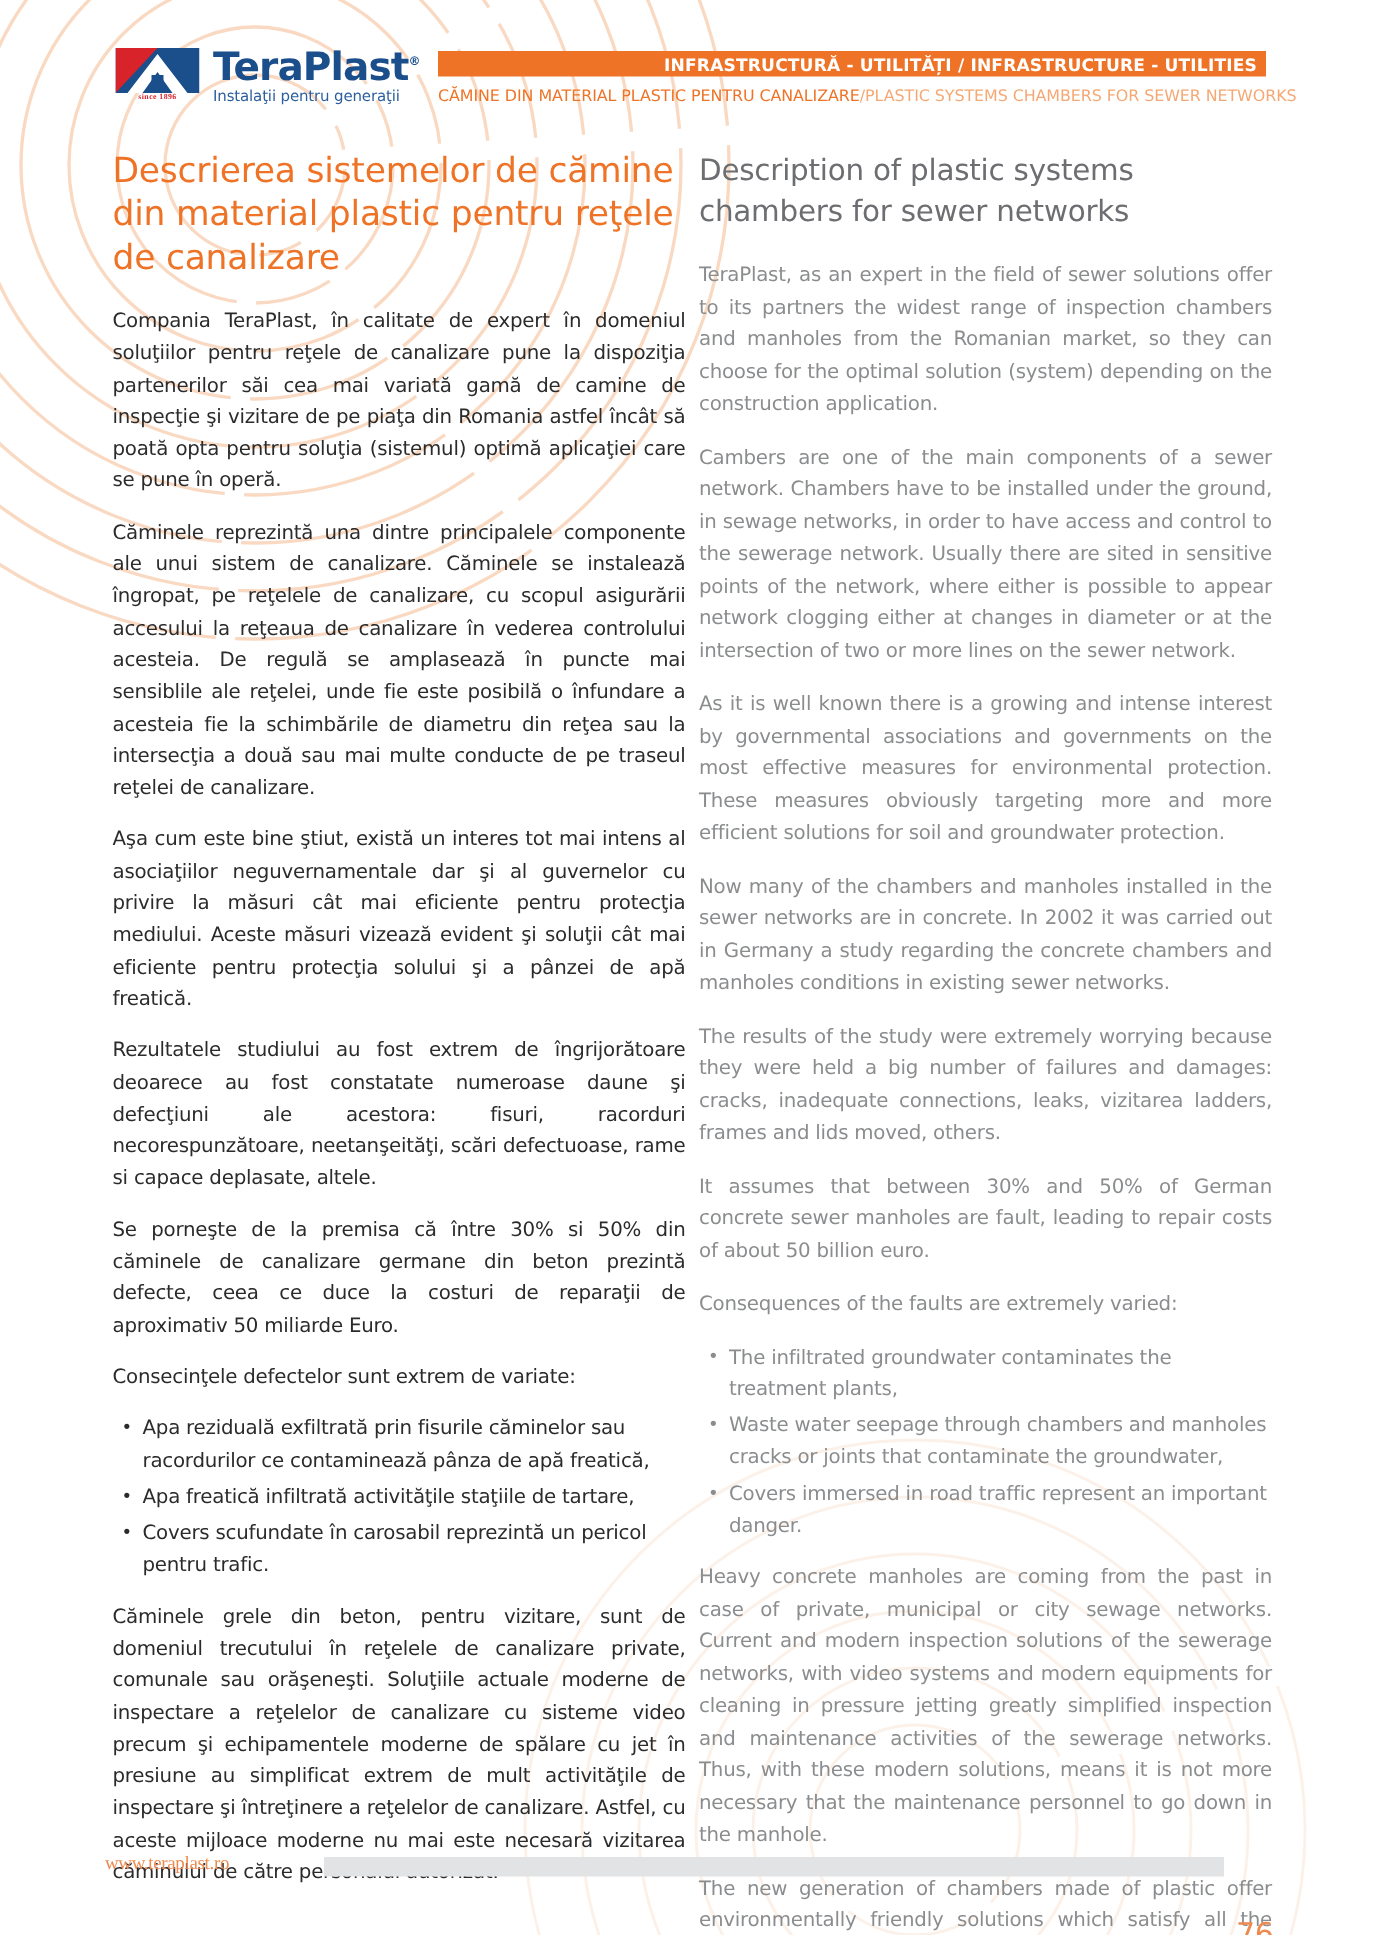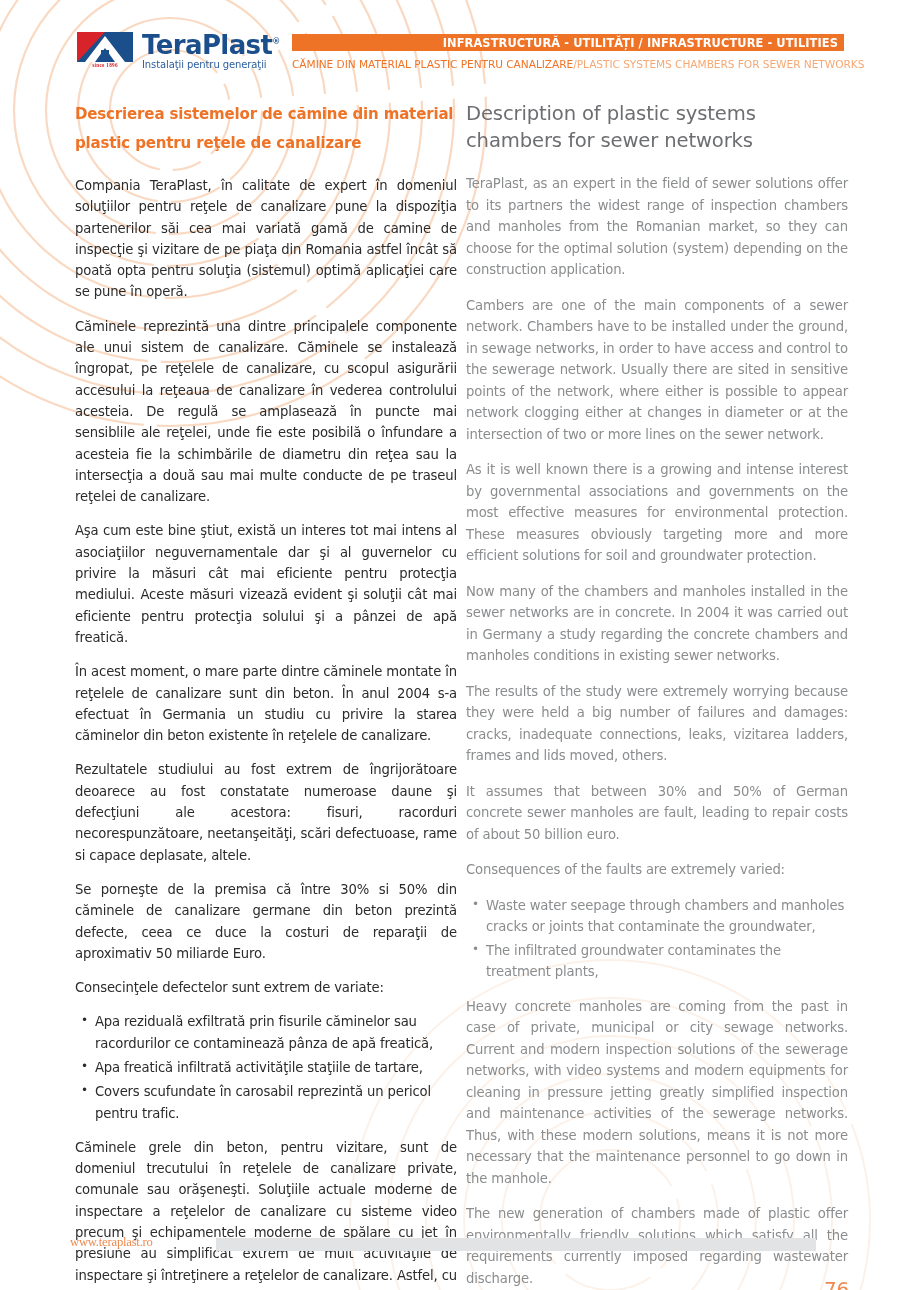--- a/index.html
+++ b/index.html
@@ -144,23 +144,23 @@
   .col {
     position: absolute;
     top: 0;
     width: 382px;
   }
   .col-left  { left: 75px; }
   .col-right { left: 466px; }
 
   h1.title-ro {
     margin: 0 0 17px 0;
-    font-size: 15px;
+    font-size: 23px;
     line-height: 29px;
-    font-weight: bold;
+    font-weight: normal;
     color: #ee7326;
     letter-spacing: -.15px;
     font-family: "DejaVu Sans", sans-serif;
   }
   h1.title-en {
     margin: 0 0 19px 0;
     font-size: 19.6px;
     line-height: 27px;
     font-weight: normal;
     color: #6d6e71;
@@ -319,49 +319,49 @@
   </div>
 
   <div class="columns">
 
     <div class="col col-left">
       <h1 class="title-ro">Descrierea sistemelor de cămine din material plastic pentru reţele de canalizare</h1>
 
       <p>Compania TeraPlast, în calitate de expert în domeniul soluţiilor pentru reţele de canalizare pune la dispoziţia partenerilor săi cea mai variată gamă de camine de inspecţie şi vizitare de pe piaţa din Romania astfel încât să poată opta pentru soluţia (sistemul) optimă aplicaţiei care se pune în operă.</p>
       <p>Căminele reprezintă una dintre principalele  componente ale unui sistem de canalizare. Căminele se instalează îngropat,  pe reţelele de canalizare, cu scopul asigurării accesului la reţeaua de canalizare în vederea controlului acesteia. De regulă se amplasează în puncte mai sensiblile ale reţelei, unde fie este posibilă o înfundare a acesteia fie la schimbările de diametru din reţea sau la intersecţia a două sau mai multe conducte de pe traseul reţelei de canalizare.</p>
       <p>Aşa cum este bine ştiut, există un interes tot mai intens al asociaţiilor neguvernamentale dar şi al guvernelor cu privire la măsuri cât mai eficiente pentru protecţia mediului. Aceste măsuri vizează evident şi soluţii cât mai eficiente pentru protecţia solului şi a pânzei de apă freatică.</p>
-      <p>În acest moment, o mare parte dintre căminele montate în reţelele de canalizare sunt din beton. În anul 2004 s-a efectuat în Germania un studiu cu privire la starea căminelor din beton existente în reţelele de canalizare.</p>
       <p>Rezultatele studiului au fost extrem de îngrijorătoare deoarece au fost constatate numeroase daune şi defecţiuni ale acestora: fisuri, racorduri necorespunzătoare, neetanşeităţi, scări defectuoase, rame si capace deplasate, altele.</p>
       <p>Se porneşte de la premisa că între 30% si 50% din căminele de canalizare germane din beton prezintă defecte, ceea ce duce la costuri de reparaţii de aproximativ 50 miliarde Euro.</p>
       <p>Consecinţele defectelor sunt extrem de variate:</p>
 
       <ul class="bullets">
         <li>Apa reziduală exfiltrată prin fisurile căminelor sau racordurilor ce contaminează pânza de apă freatică,</li>
         <li>Apa freatică infiltrată activităţile staţiile de tartare,</li>
         <li>Covers scufundate în carosabil reprezintă un pericol pentru trafic.</li>
       </ul>
 
       <p>Căminele grele din beton, pentru vizitare, sunt de domeniul trecutului în reţelele de canalizare private, comunale sau orăşeneşti. Soluţiile actuale moderne de inspectare a reţelelor de canalizare cu sisteme video precum şi echipamentele moderne de spălare cu jet în presiune au simplificat extrem de mult activităţile de inspectare şi întreţinere a reţelelor de canalizare. Astfel, cu aceste mijloace moderne nu mai este necesară vizitarea căminului de către personalul autorizat.</p>
 
     </div>
 
     <div class="col col-right">
       <h1 class="title-en">Description of plastic systems chambers for sewer networks</h1>
 
       <p>TeraPlast, as an expert in the field of sewer solutions offer to its partners the widest range of inspection chambers and manholes from the Romanian market, so they can choose for the optimal solution (system)  depending on the construction application.</p>
       <p>Cambers are one of the main components of a sewer network. Chambers have to be installed under the ground, in sewage networks, in order to have access and control to the sewerage network. Usually there are sited in sensitive points of the network, where either is possible to appear network clogging either at changes in diameter or at the intersection of two or more lines on the sewer network.</p>
       <p>As it is well known there is a growing and intense interest by governmental associations and governments on the most effective measures for environmental protection. These measures obviously targeting more and more efficient solutions for soil and groundwater protection.</p>
-      <p>Now many of the chambers and manholes installed in the sewer networks are in concrete. In 2004 it was carried out in Germany a study regarding the concrete chambers and manholes conditions in existing sewer networks.</p>
+      <p>Now many of the chambers and manholes installed in the sewer networks are in concrete. In 2002 it was carried out in Germany a study regarding the concrete chambers and manholes conditions in existing sewer networks.</p>
       <p>The results of the study were extremely worrying because they were held a big number of failures and damages: cracks, inadequate connections, leaks, vizitarea ladders, frames and lids moved, others.</p>
       <p>It assumes that between 30% and 50% of German concrete sewer manholes are fault, leading to repair costs of about 50 billion euro.</p>
       <p>Consequences of the faults are extremely varied:</p>
 
       <ul class="bullets">
+        <li>The infiltrated groundwater contaminates the treatment plants,</li>
         <li>Waste water seepage through chambers and manholes cracks or joints that contaminate the groundwater,</li>
-        <li>The infiltrated groundwater contaminates the treatment plants,</li>
+        <li>Covers immersed in road traffic represent an important danger.</li>
       </ul>
 
       <p>Heavy concrete manholes are coming from the past in case of private, municipal or city sewage networks. Current and modern inspection solutions of the sewerage networks, with video systems and modern equipments for cleaning in pressure jetting greatly simplified inspection and maintenance activities of the sewerage networks. Thus, with these modern solutions, means it is not more necessary that the maintenance personnel to go down in the manhole.</p>
       <p>The new generation of chambers made of plastic offer environmentally friendly solutions which satisfy all the requirements currently imposed regarding wastewater discharge.</p>
 
     </div>
   </div>
 
   <div class="footer">
     <div class="footer-url">www.teraplast.ro</div>

